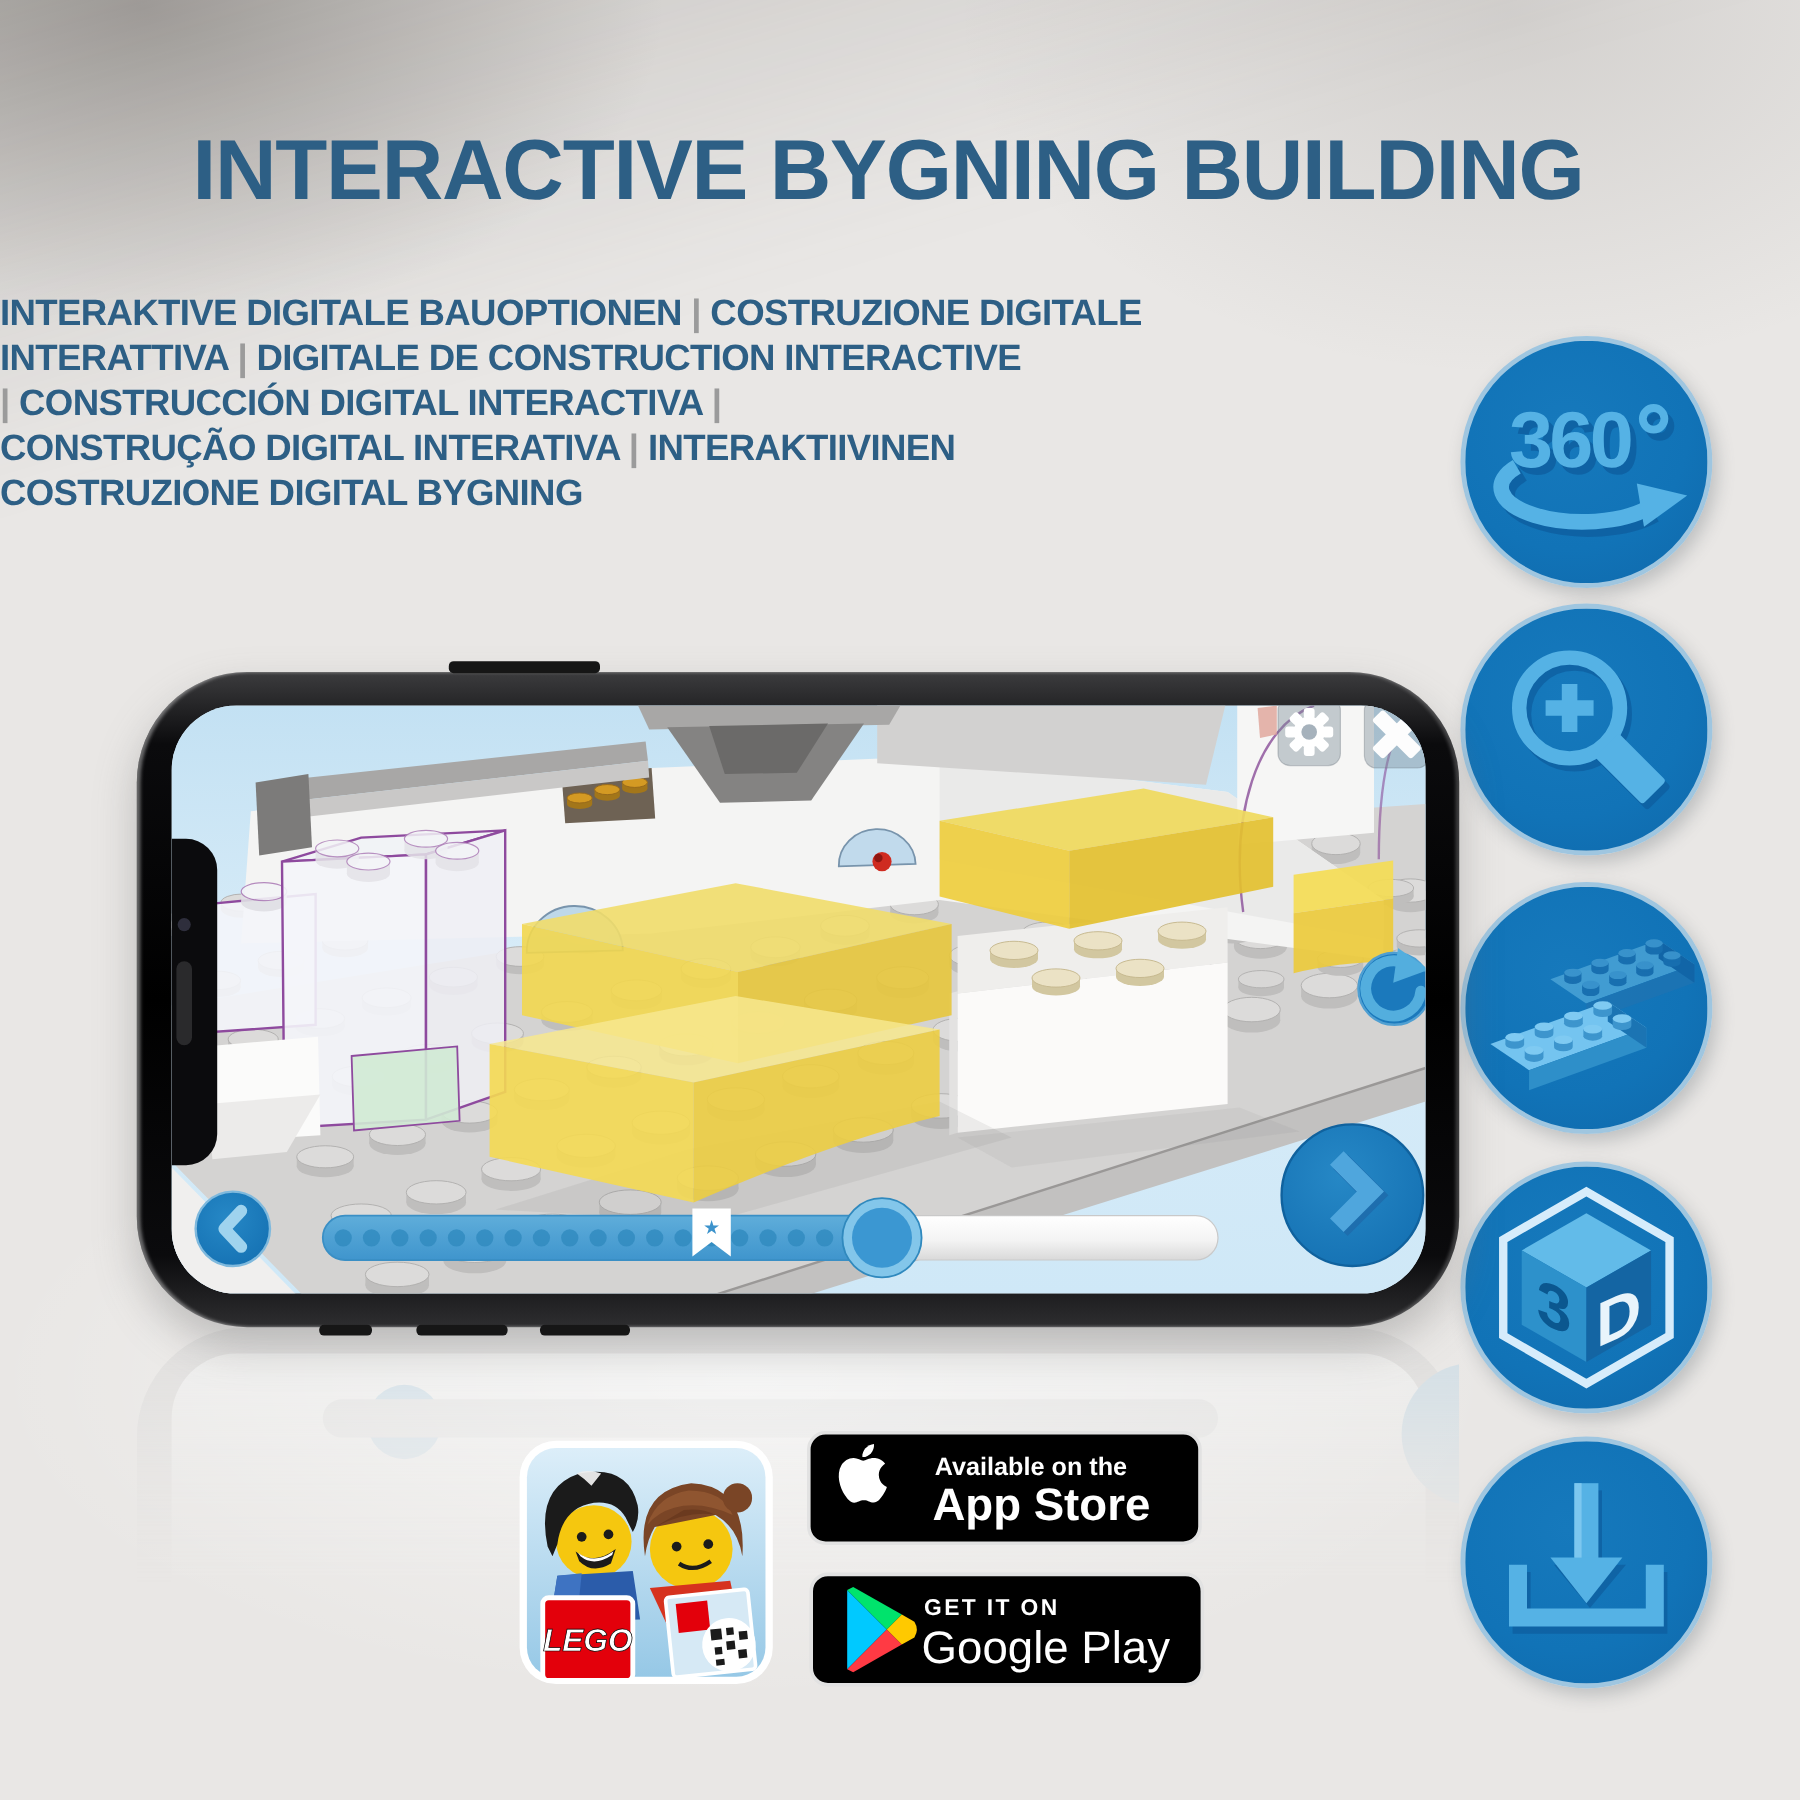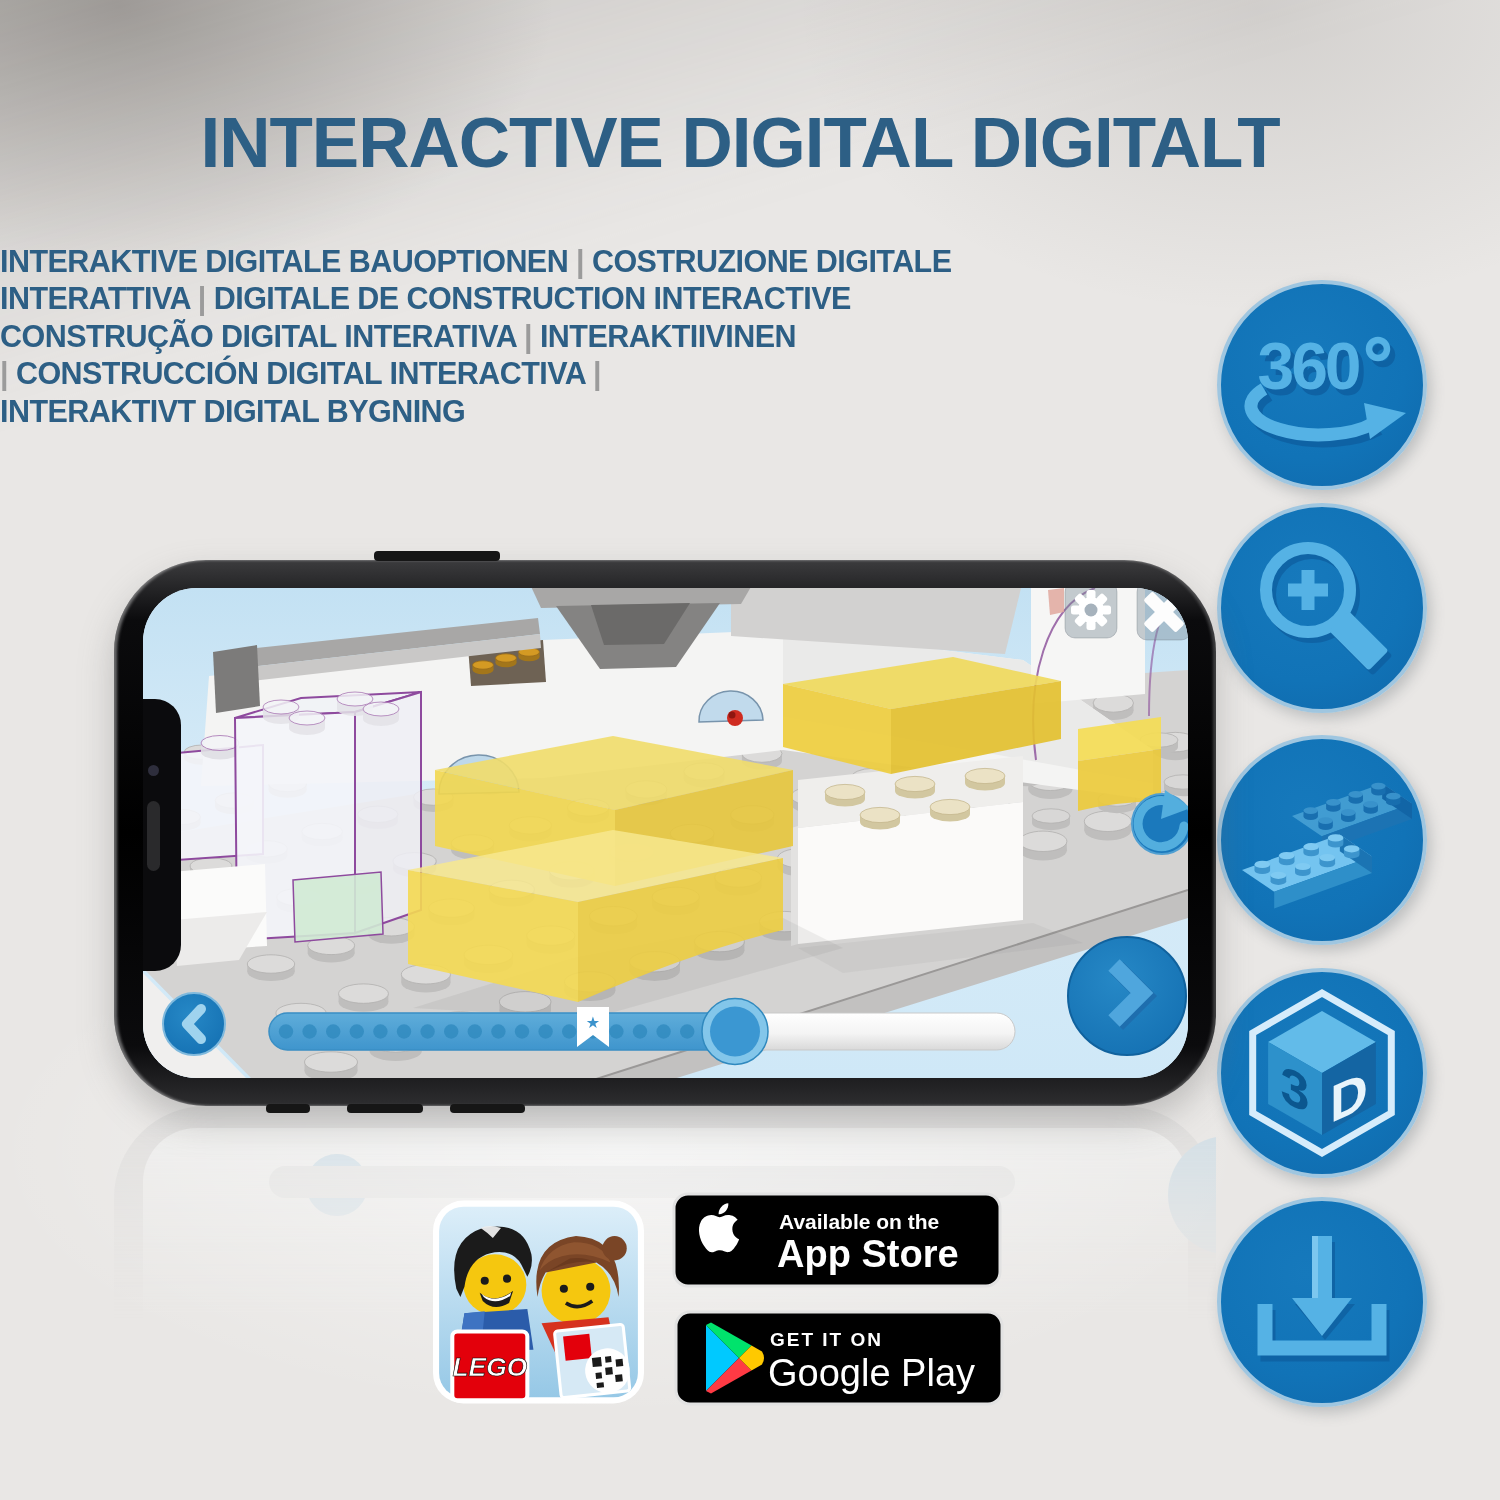--- a/index.html
+++ b/index.html
@@ -34,27 +34,27 @@
  mask-image:linear-gradient(to bottom,rgba(0,0,0,0.8),rgba(0,0,0,0.25) 40%,rgba(0,0,0,0) 72%)}
 .phone-refl .body{position:absolute;left:0;top:0;width:1102px;height:400px;border-radius:92px;background:#cccccc}
 .phone-refl .scr{position:absolute;left:29px;top:22px;width:1045px;height:360px;border-radius:54px;background:#f7fafb}
 .phone-refl .rbtn{position:absolute;border-radius:50%;background:#9ecbe7}
 .phone-refl .rbar{position:absolute;left:155px;top:60px;width:746px;height:32px;border-radius:16px;background:#d9dcde}
 </style></head><body>
 <div class="band"></div>
 <div class="band2"></div>
 <div class="corner"></div>
 <div class="glow"></div>
-<div class="title">INTERACTIVE DIGITAL DIGITALT</div>
+<div class="title">INTERACTIVE BYGNING BUILDING</div>
 <div class="sub">
     <div>INTERAKTIVE DIGITALE BAUOPTIONEN <span class="p">|</span> COSTRUZIONE DIGITALE</div>
     <div>INTERATTIVA <span class="p">|</span> DIGITALE DE CONSTRUCTION INTERACTIVE</div>
+    <div><span class="p">|</span> CONSTRUCCIÓN DIGITAL INTERACTIVA <span class="p">|</span></div>
     <div>CONSTRUÇÃO DIGITAL INTERATIVA <span class="p">|</span> INTERAKTIIVINEN</div>
-    <div><span class="p">|</span> CONSTRUCCIÓN DIGITAL INTERACTIVA <span class="p">|</span></div>
-    <div>INTERAKTIVT DIGITAL BYGNING</div>
+    <div>COSTRUZIONE DIGITAL BYGNING</div>
   </div>
 <div class="circ" style="left:1217px;top:280px;">
     <svg width="210" height="210" viewBox="-105 -105 210 210">
       <g transform="translate(3,4)" opacity=".8">
         <text x="-12" y="6" text-anchor="middle" font-family="Liberation Sans,sans-serif" font-weight="bold" font-size="66" letter-spacing="-3" fill="#0e5e9f">360</text>
         <circle cx="58" cy="-34" r="9" stroke="#0e5e9f" stroke-width="6.5" fill="none"></circle>
       </g>
       <text x="-14" y="4" text-anchor="middle" font-family="Liberation Sans,sans-serif" font-weight="bold" font-size="66" letter-spacing="-3" fill="#55b2e5">360</text>
       <circle cx="56" cy="-36" r="9" stroke="#55b2e5" stroke-width="6.5" fill="none"></circle>
       <g transform="translate(3,4)" opacity=".8">

